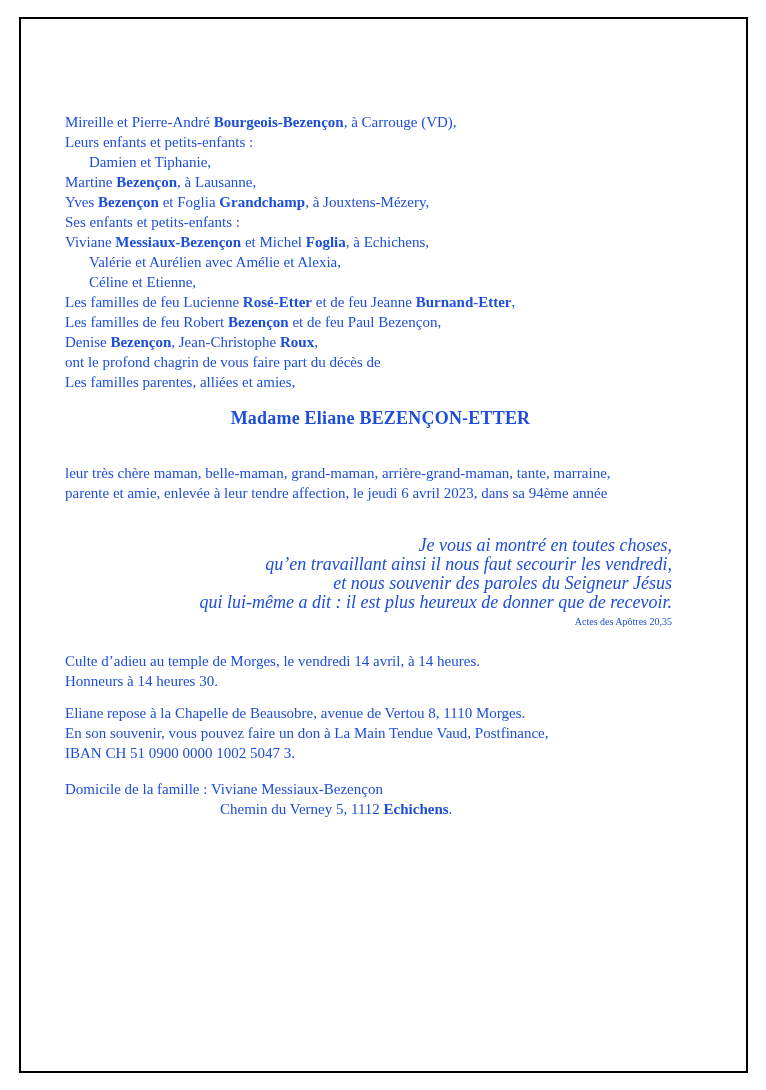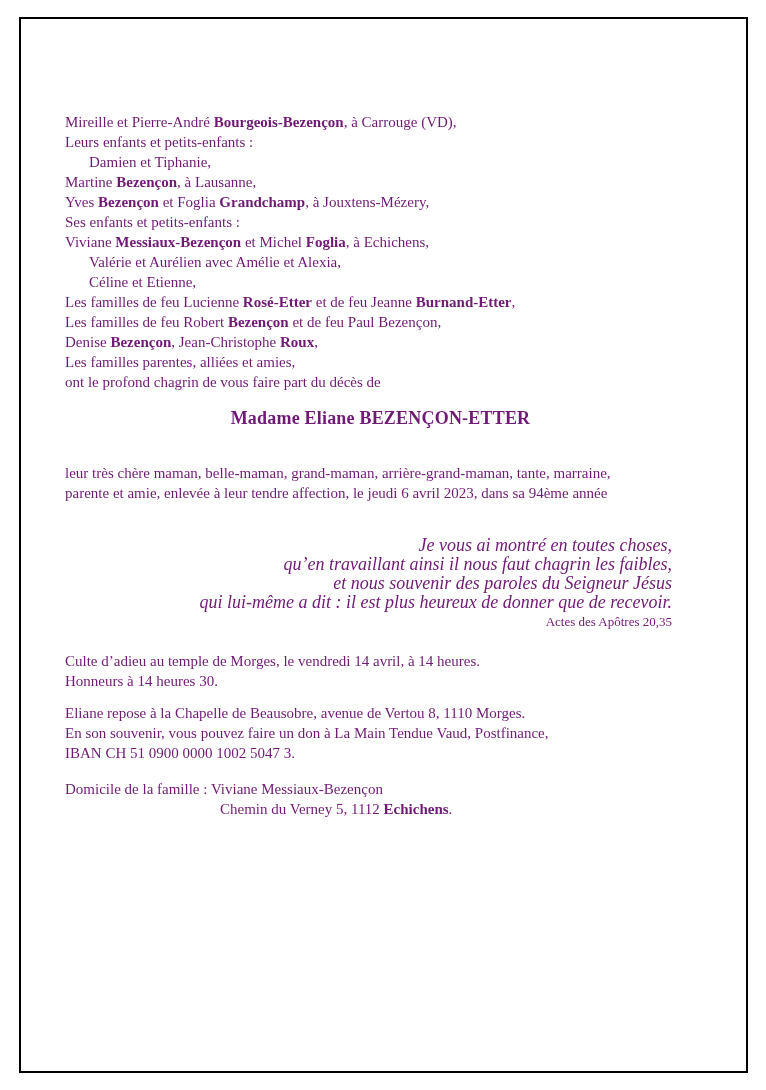--- a/index.html
+++ b/index.html
@@ -6,21 +6,21 @@
     margin: 0;
     padding: 0;
     background: #ffffff;
   }
   .page {
     position: relative;
     width: 766px;
     height: 1090px;
     background: #ffffff;
     font-family: "Liberation Serif", "DejaVu Serif", serif;
-    color: #701a75;
+    color: #1d4ed8;
     overflow: hidden;
   }
   .frame {
     position: absolute;
     left: 19px;
     top: 17px;
     width: 725px;
     height: 1052px;
     border: 2px solid #000000;
     background: #ffffff;
@@ -59,21 +59,21 @@
     margin-top: 33px;
     text-align: right;
     padding-right: 24px;
   }
   .quote .line {
     font-style: italic;
     font-size: 18px;
     line-height: 19px;
   }
   .attribution {
-    font-size: 13px;
+    font-size: 10px;
     line-height: 19px;
     font-style: normal;
   }
   .service { margin-top: 20px; }
   .repose  { margin-top: 12px; }
   .domicile { margin-top: 16px; }
 </style>
 </head>
 <body>
 
@@ -87,35 +87,35 @@
           <div class="line indent1">Damien et Tiphanie,</div>
           <div class="line"><span>Martine </span><span class="b">Bezençon</span><span>, à Lausanne,</span></div>
           <div class="line"><span>Yves </span><span class="b">Bezençon</span><span> et Foglia </span><span class="b">Grandchamp</span><span>, à Jouxtens-Mézery,</span></div>
           <div class="line">Ses enfants et petits-enfants :</div>
           <div class="line"><span>Viviane </span><span class="b">Messiaux-Bezençon</span><span> et Michel </span><span class="b">Foglia</span><span>, à Echichens,</span></div>
           <div class="line indent1">Valérie et Aurélien avec Amélie et Alexia,</div>
           <div class="line indent1">Céline et Etienne,</div>
           <div class="line"><span>Les familles de feu Lucienne </span><span class="b">Rosé-Etter</span><span> et de feu Jeanne </span><span class="b">Burnand-Etter</span><span>,</span></div>
           <div class="line"><span>Les familles de feu Robert </span><span class="b">Bezençon</span><span> et de feu Paul Bezençon,</span></div>
           <div class="line"><span>Denise </span><span class="b">Bezençon</span><span>, Jean-Christophe </span><span class="b">Roux</span><span>,</span></div>
+          <div class="line">ont le profond chagrin de vous faire part du décès de</div>
           <div class="line">Les familles parentes, alliées et amies,</div>
-          <div class="line">ont le profond chagrin de vous faire part du décès de</div>
         </section>
 
       <h1 class="title">Madame Eliane BEZENÇON-ETTER</h1>
 
       <section class="lead">
           <div class="line">leur très chère maman, belle-maman, grand-maman, arrière-grand-maman, tante, marraine,</div>
           <div class="line">parente et amie, enlevée à leur tendre affection, le jeudi 6 avril 2023, dans sa 94ème année</div>
         </section>
 
       <section class="quote">
         <div>
             <div class="line">Je vous ai montré en toutes choses,</div>
-            <div class="line">qu’en travaillant ainsi il nous faut chagrin les faibles,</div>
+            <div class="line">qu’en travaillant ainsi il nous faut secourir les vendredi,</div>
             <div class="line">et nous souvenir des paroles du Seigneur Jésus</div>
             <div class="line">qui lui-même a dit : il est plus heureux de donner que de recevoir.</div>
           </div>
         <div class="attribution">Actes des Apôtres 20,35</div>
       </section>
 
       <section class="service">
           <div class="line">Culte d’adieu au temple de Morges, le vendredi 14 avril, à 14 heures.</div>
           <div class="line">Honneurs à 14 heures 30.</div>
         </section>

